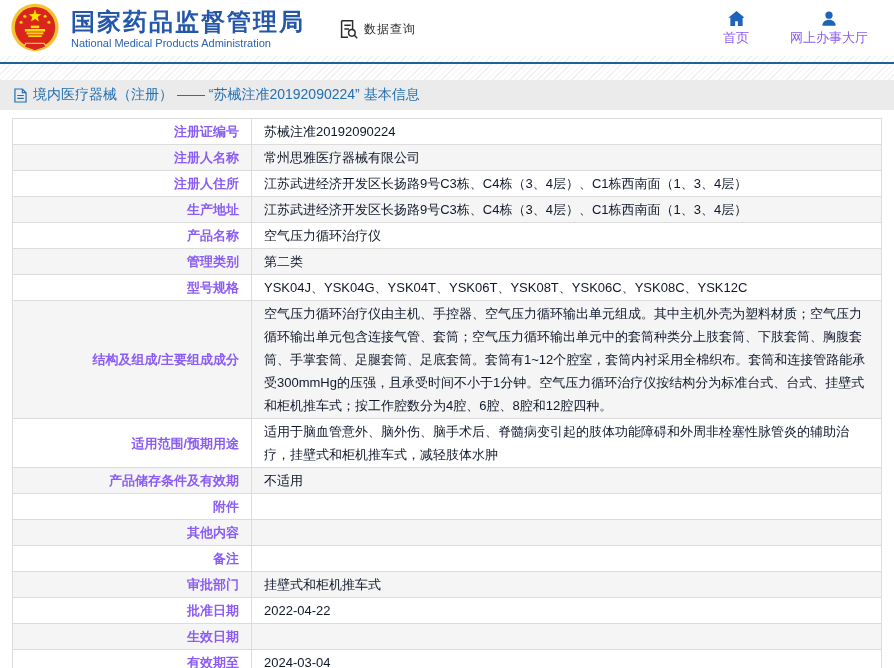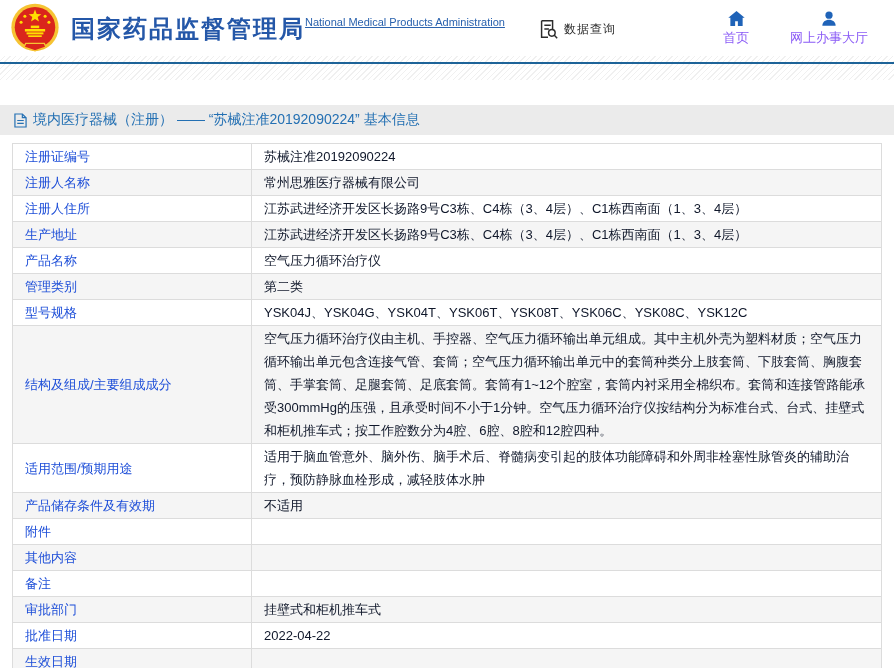--- a/index.html
+++ b/index.html
@@ -10,26 +10,26 @@
     color: #333;
   }
 
   
   .site-header {
     height: 56px; display: flex; align-items: center;
     padding: 2px 14px 0 8px; background: #fff; position: relative;
   }
   .logo-wrap { display: flex; align-items: center; gap: 9px; }
   .emblem { width: 54px; height: 54px; flex: 0 0 auto; }
-  .org-titles { display: flex; flex-direction: row; justify-content: space-between; }
+  .org-titles { display: flex; flex-direction: column; justify-content: space-between; }
   .org-cn {
     font-size: 24px; font-weight: bold; color: #2457a8;
     letter-spacing: 2px; line-height: 28px; white-space: nowrap;
   }
-  .org-en { font-size: 11px; color: #2a62ae; line-height: 14px; white-space: nowrap; text-decoration: underline; }
+  .org-en { font-size: 11px; color: #2a62ae; line-height: 14px; white-space: nowrap; }
 
   .section-tab {
     margin-left: 32px; display: flex; align-items: center; gap: 5px;
     cursor: pointer;
   }
   .section-tab .tab-label { font-size: 12px; color: #2b2b2b; letter-spacing: 1px; }
 
   .top-nav { margin-left: auto; display: flex; gap: 36px; padding-right: 12px; }
   .nav-item {
     display: flex; flex-direction: column; align-items: center; gap: 3px;
@@ -40,38 +40,38 @@
   .hatch {
     background: repeating-linear-gradient(135deg, #ffffff 0 3px, #f0f0f0 3px 4px);
   }
   .hatch-top { height: 6px; }
   .blue-line { height: 2px; background: #1d6398; }
   .hatch-mid { height: 16px; }
 
   
   .breadcrumb-band {
     height: 30px; background: #ebebeb; display: flex; align-items: center;
-    padding-left: 14px; gap: 6px; margin-top: 25px;
+    padding-left: 14px; gap: 6px;
   }
   .breadcrumb-text { font-size: 14px; color: #2470b3; white-space: nowrap; }
 
   
   .content { padding: 8px 12px 0 12px; }
   table.info-table {
     width: 870px; border-collapse: collapse; table-layout: fixed;
     border: 1px solid #dcdcdc;
   }
   .info-table col.c-label { width: 239px; }
   .info-table tr { height: 24px; }
   .info-table tr.alt { background: #f5f5f5; }
   .info-table td {
     border: 1px solid #dcdcdc; font-size: 13px; line-height: 23px;
     padding: 1px 12px; vertical-align: middle;
   }
-  .info-table td.label { color: #1d4ed8; }
+  .info-table td.label { text-align: right; color: #8b5cf6; font-weight: bold; }
   .info-table td.value { text-align: left; color: #0f172a; word-break: break-all; }
   .info-table td.value:empty::after { content: "\00a0"; }
   .icon-svg { display: block; }
 </style>
 </head>
 <body>
 
 <header class="site-header">
   <div class="logo-wrap">
     <svg class="emblem icon-svg" viewBox="0 0 64 64" width="54" height="54" aria-hidden="true">
@@ -168,21 +168,21 @@
         <tr>
           <td class="label">型号规格</td>
           <td class="value">YSK04J、YSK04G、YSK04T、YSK06T、YSK08T、YSK06C、YSK08C、YSK12C</td>
         </tr>
         <tr class="alt">
           <td class="label">结构及组成/主要组成成分</td>
           <td class="value">空气压力循环治疗仪由主机、手控器、空气压力循环输出单元组成。其中主机外壳为塑料材质；空气压力循环输出单元包含连接气管、套筒；空气压力循环输出单元中的套筒种类分上肢套筒、下肢套筒、胸腹套筒、手掌套筒、足腿套筒、足底套筒。套筒有1~12个腔室，套筒内衬采用全棉织布。套筒和连接管路能承受300mmHg的压强，且承受时间不小于1分钟。空气压力循环治疗仪按结构分为标准台式、台式、挂壁式和柜机推车式；按工作腔数分为4腔、6腔、8腔和12腔四种。</td>
         </tr>
         <tr>
           <td class="label">适用范围/预期用途</td>
-          <td class="value">适用于脑血管意外、脑外伤、脑手术后、脊髓病变引起的肢体功能障碍和外周非栓塞性脉管炎的辅助治疗，预防静脉血栓形成，减轻肢体水肿</td>
+          <td class="value">适用于脑血管意外、脑外伤、脑手术后、脊髓病变引起的肢体功能障碍和外周非栓塞性脉管炎的辅助治疗，挂壁式和柜机推车式，减轻肢体水肿</td>
         </tr>
         <tr class="alt">
           <td class="label">产品储存条件及有效期</td>
           <td class="value">不适用</td>
         </tr>
         <tr>
           <td class="label">附件</td>
           <td class="value"></td>
         </tr>
         <tr class="alt">

